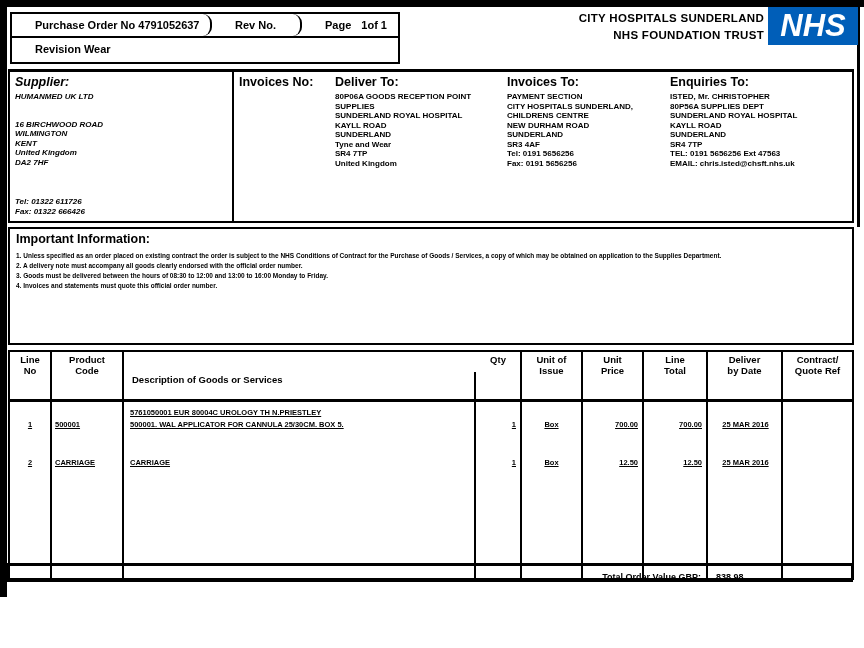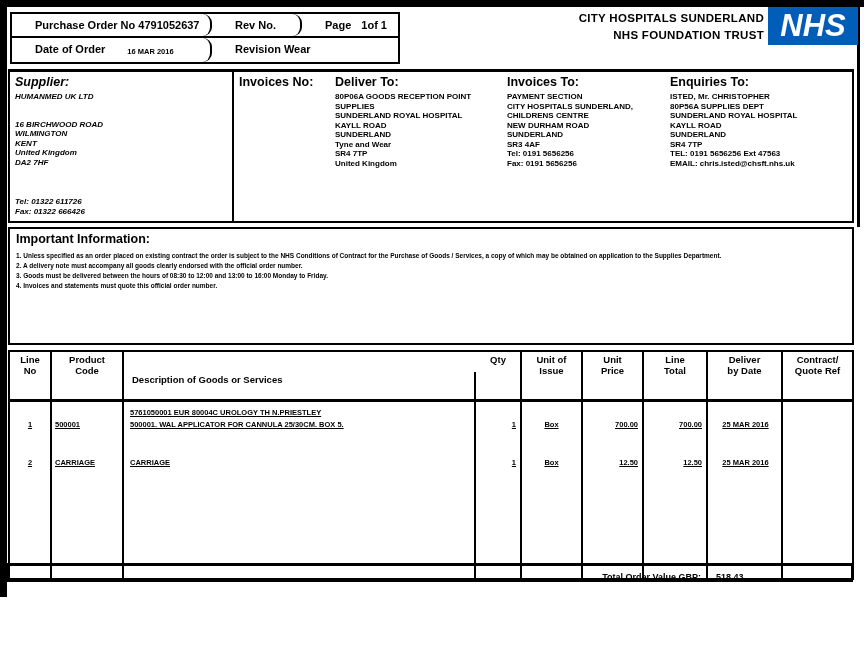--- a/index.html
+++ b/index.html
@@ -86,24 +86,20 @@
   <div class="po-row first">
     <div class="po-cell po-c1">Purchase Order No 4791052637</div>
     <div class="po-cell po-c2">Rev No.</div>
     <div class="po-cell po-c3">
       <span>Page</span>
       <span class="po-page-num">1</span>
       <span class="po-page-of">of 1</span>
     </div>
   </div>
   <div class="po-row">
-    <div class="po-cell po-c1 po-date-cell">
-      <span>Date of Order</span>
-      <span class="po-date-value">16 MAR 2016</span>
-    </div>
     <div class="po-cell po-rev-span">Revision Wear</div>
   </div>
 </div>
 
 <div class="trust-header">
   <div class="trust-line">CITY HOSPITALS SUNDERLAND</div>
   <div class="trust-line">NHS FOUNDATION TRUST</div>
 </div>
 <div class="nhs-logo" style="background: rgb(0, 94, 184);">
   <span>NHS</span>
@@ -247,14 +243,14 @@
     <span class="cell-text ta-r" style="left:466px;width:40px;top:56px">1</span>
     <span class="cell-text ta-c" style="left:512px;width:59px;top:56px">Box</span>
     <span class="cell-text ta-r" style="left:573px;width:55px;top:56px">12.50</span>
     <span class="cell-text ta-r" style="left:636px;width:56px;top:56px">12.50</span>
     <span class="cell-text ta-c" style="left:700px;width:71px;top:56px">25 MAR 2016</span>
   </div>
 </div>
 
 <div class="total-box">
   <span class="total-label">Total Order Value GBP:</span>
-  <span class="total-value">518.43</span>
+  <span class="total-value">838.98</span>
 </div>
 
 </body></html>

